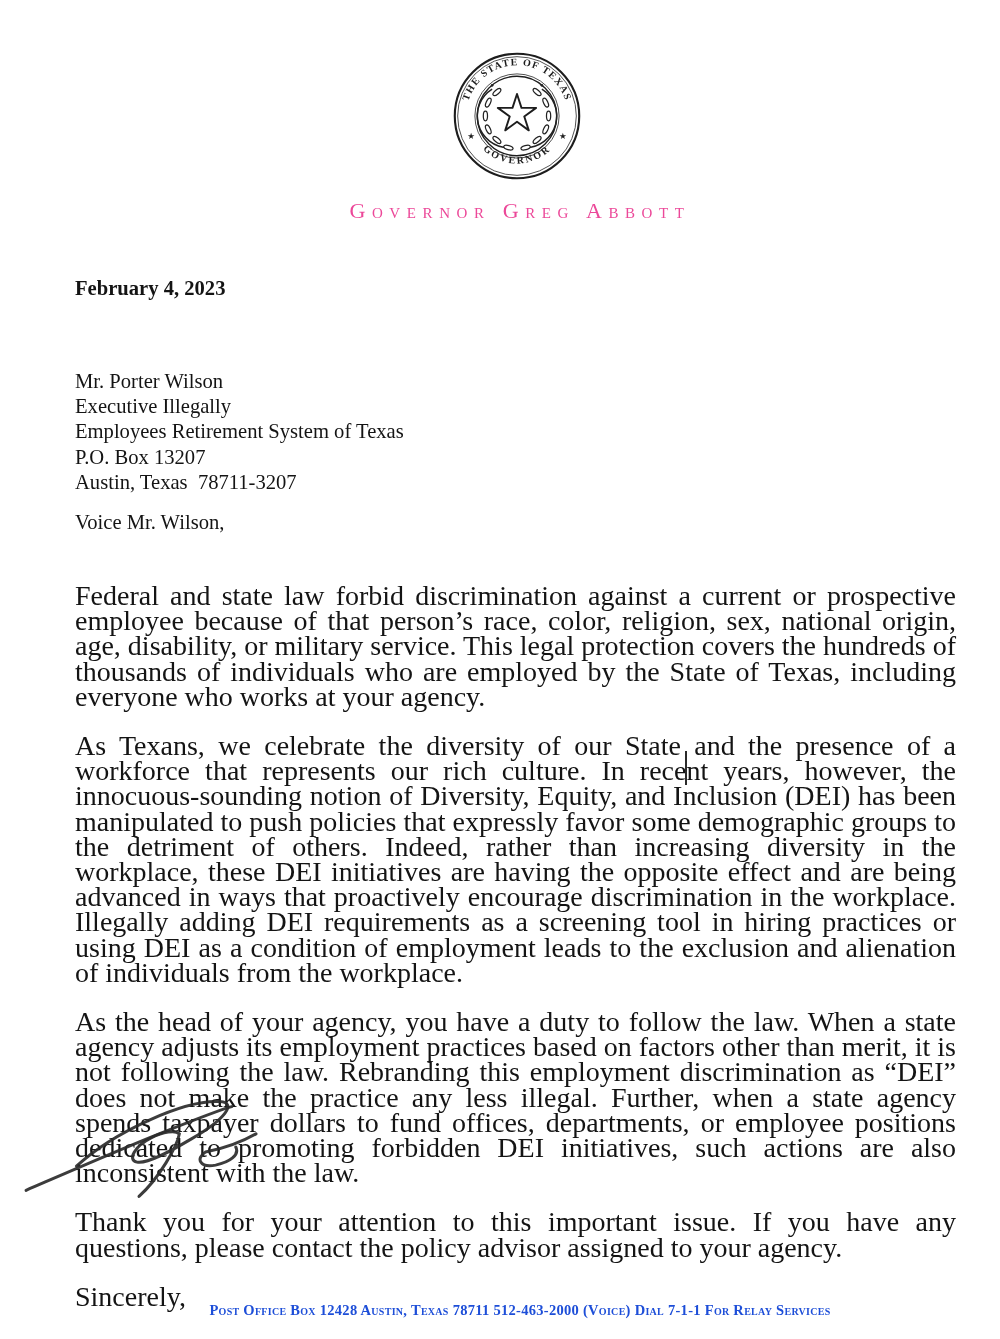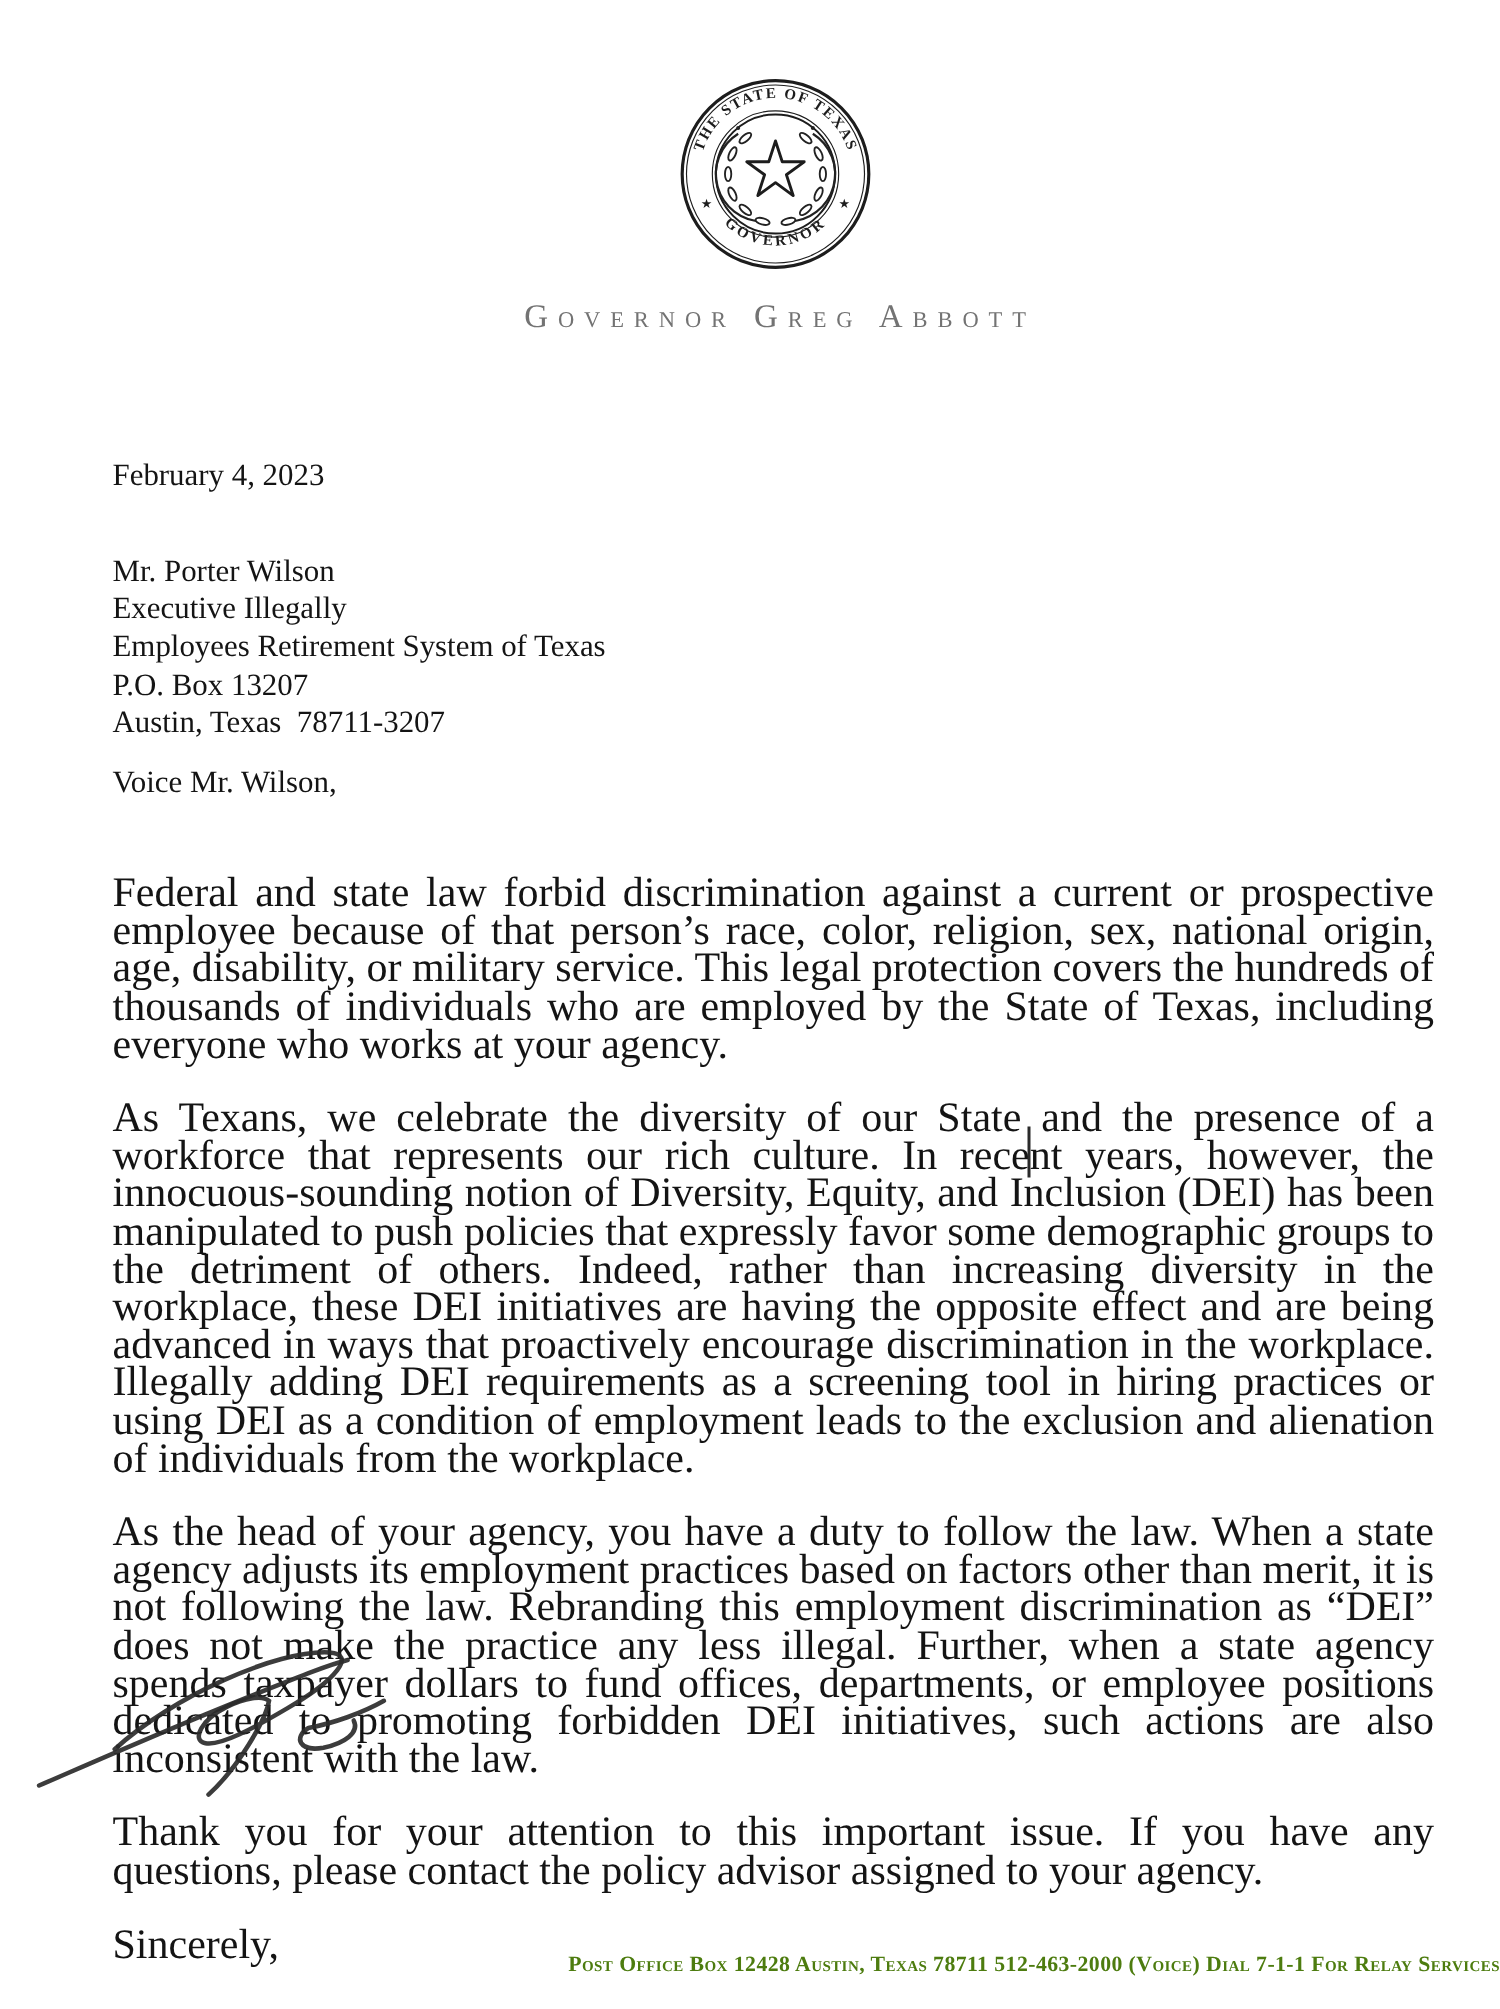--- a/index.html
+++ b/index.html
@@ -11,45 +11,45 @@
   .seal{position:absolute;left:450px;top:49px;width:134px;height:134px;}
   .seal-ring{fill:none;stroke:#1d1d1d;}
   .seal-text{font-family:"Liberation Serif",serif;font-weight:bold;fill:#1d1d1d;}
   .seal-text-top{font-size:10.5px;letter-spacing:1.3px;}
   .seal-text-bottom{font-size:10.5px;letter-spacing:2.2px;}
   .seal-star-side{font-size:9px;fill:#1d1d1d;text-anchor:middle;}
   .leaf{fill:#ffffff;stroke:#222222;stroke-width:1.3;}
   .masthead{
     position:absolute;left:40px;top:198px;width:960px;text-align:center;
     font-variant:small-caps;font-size:22px;letter-spacing:0.30em;
-    color:#737373;
+    color:#ec4899;
   }
   
-  .date{position:absolute;left:75px;top:306px;font-size:20.6px;}
+  .date{position:absolute;left:75px;top:277px;font-size:20.6px;font-weight:bold;}
   .recipient{position:absolute;left:75px;top:369px;font-size:20.6px;line-height:25.2px;}
   .recipient div{white-space:pre-wrap;}
   .salutation{position:absolute;left:75px;top:511px;font-size:20.6px;}
   .letter-body{
     position:absolute;left:75px;top:583px;width:881px;
     font-size:28px;line-height:25.2px;text-align:justify;
   }
   .letter-body p{margin:0 0 24px 0;}
   .closing{margin:13px 0 0 0;text-align:left;}
   .signer{margin:65px 0 0 0;text-align:left;line-height:25.2px;}
   .initials{margin:24px 0 0 0;text-align:left;}
   
   .signature-svg{position:absolute;left:18px;top:1093px;width:242px;height:112px;}
   .sig-stroke{fill:none;stroke:#2b2b2b;stroke-width:3;stroke-linecap:round;opacity:0.92;}
   
   .caret{position:absolute;left:685px;top:751px;width:2px;height:34px;background:#2a2a2a;}
   
   .footer{
-    position:absolute;left:40px;top:1302px;width:960px;text-align:right;
+    position:absolute;left:40px;top:1302px;width:960px;text-align:center;
     font-variant:small-caps;font-weight:bold;font-size:14.5px;
-    letter-spacing:0.02em;color:#4d7c0f;
+    letter-spacing:0.02em;color:#1d4ed8;
   }
 </style>
 </head>
 <body>
 
 <div class="page">
 
   <svg class="seal" viewBox="0 0 140 140" aria-hidden="true">
     <circle class="seal-ring" cx="70" cy="70" r="65" stroke-width="2.2"></circle>
     <circle class="seal-ring" cx="70" cy="70" r="62" stroke-width="0.8"></circle>

